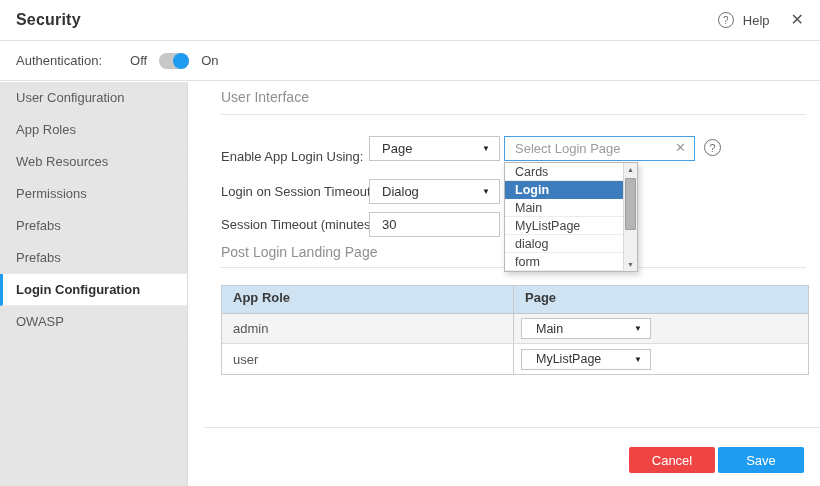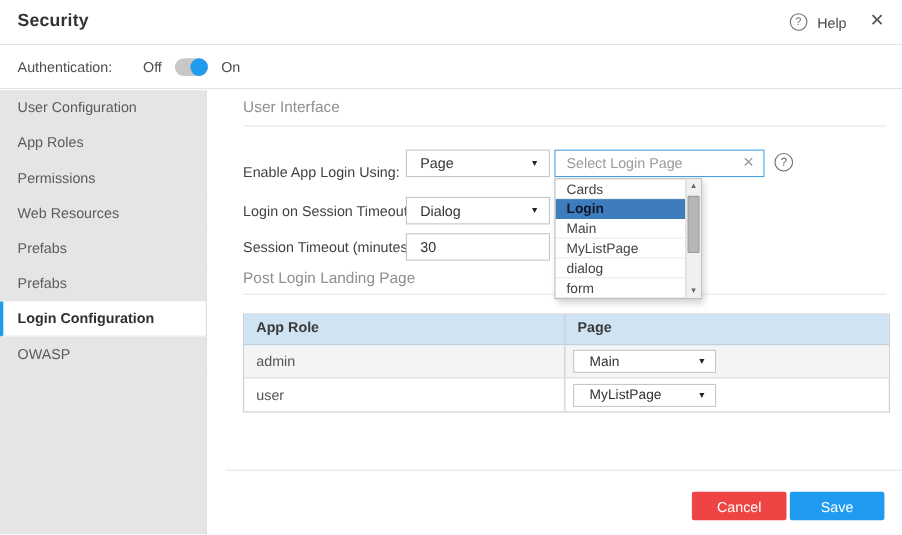--- a/index.html
+++ b/index.html
@@ -58,21 +58,21 @@
 
   .help2 { position:absolute; left:499px; top:57px; width:17px; height:17px;
            border:1px solid #6f6f6f; border-radius:50%; display:flex; align-items:center;
            justify-content:center; font-size:11px; color:#6f6f6f; cursor:pointer; }
 
   
   .dd { position:absolute; left:299px; top:80px; width:134px; height:110px; background:#fff;
         border:1px solid #b9b9b9; box-shadow:2px 3px 6px rgba(0,0,0,.18); z-index:10; overflow:hidden; }
   .dd-opt { height:18px; line-height:18px; padding-left:10px; font-size:12.5px; color:#444;
             border-bottom:1px solid #ececec; cursor:pointer; margin-right:14px; }
-  .dd-opt.selected { background:#3d7dbd; color:#0f172a; font-weight:bold; border-bottom-color:#3d7dbd; }
+  .dd-opt.selected { background:#3d7dbd; color:#ffffff; font-weight:bold; border-bottom-color:#3d7dbd; }
   .dd-scroll { position:absolute; top:0; right:0; bottom:0; width:14px; background:#f0f0f0;
                border-left:1px solid #d9d9d9; cursor:pointer; }
   .dd-scroll .arr { position:absolute; left:0; right:0; text-align:center; font-size:7px; color:#666; }
   .dd-scroll .up { top:3px; } .dd-scroll .down { bottom:3px; }
   .dd-scroll .thumb { position:absolute; left:1px; right:1px; top:15px; height:52px;
                       background:#b5b5b5; border:1px solid #9e9e9e; border-radius:1px; }
 
   
   .tbl { position:absolute; left:16px; top:203px; width:588px;
          border:1px solid #c7ccd1; font-size:13px; }
@@ -115,22 +115,22 @@
     <span class="auth-off">Off</span>
     <span class="toggle">
       <span class="knob"></span>
     </span>
     <span class="auth-on">On</span>
   </div>
 
   <nav class="sidebar">
     <div class="nav-item">User Configuration</div>
     <div class="nav-item">App Roles</div>
+    <div class="nav-item">Web Resources</div>
     <div class="nav-item">Permissions</div>
-    <div class="nav-item">Web Resources</div>
     <div class="nav-item">Prefabs</div>
     <div class="nav-item">Prefabs</div>
     <div class="nav-item selected">Login Configuration</div>
     <div class="nav-item">OWASP</div>
   </nav>
 
   <div class="main">
 
     <div class="sec-title" style="top:7px;">User Interface</div>
     <div class="rule" style="top:32px;"></div>

